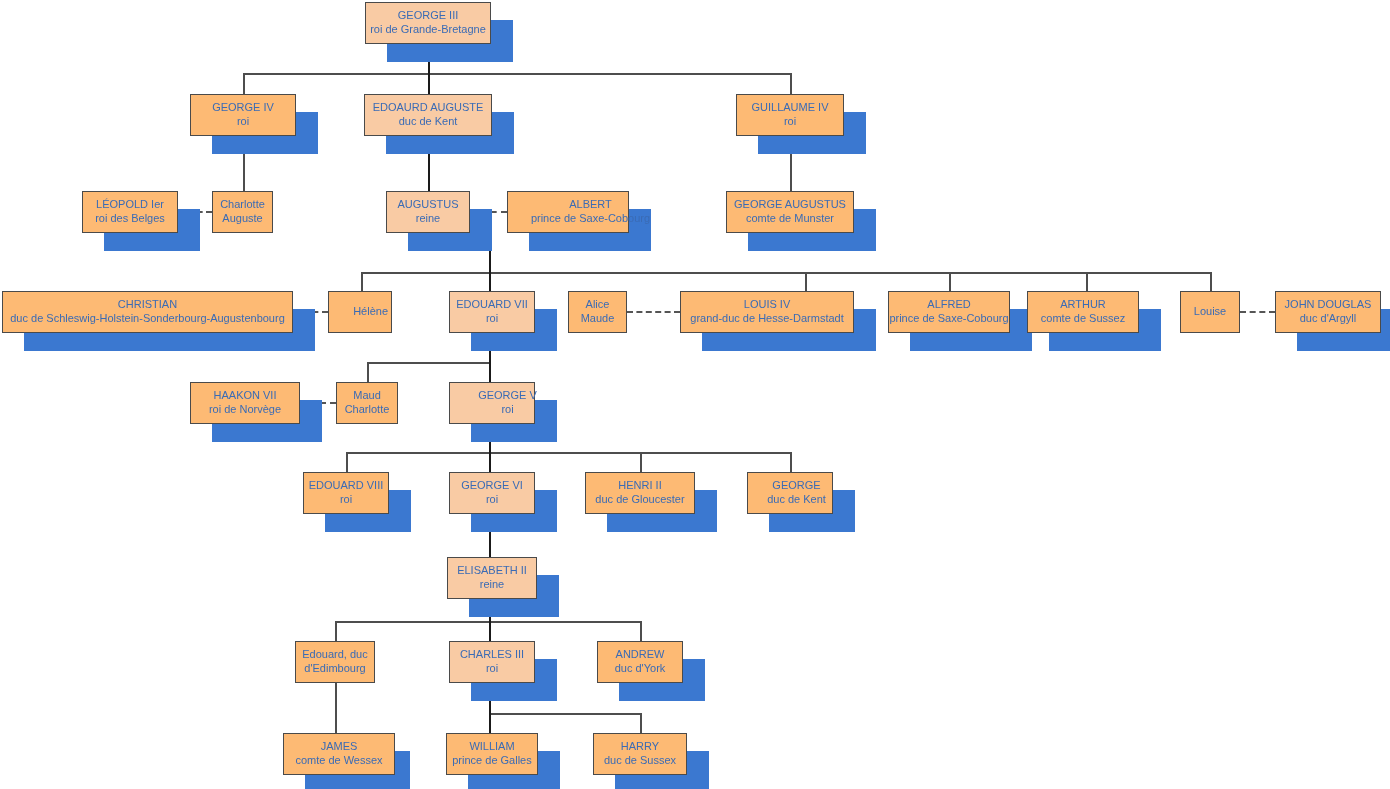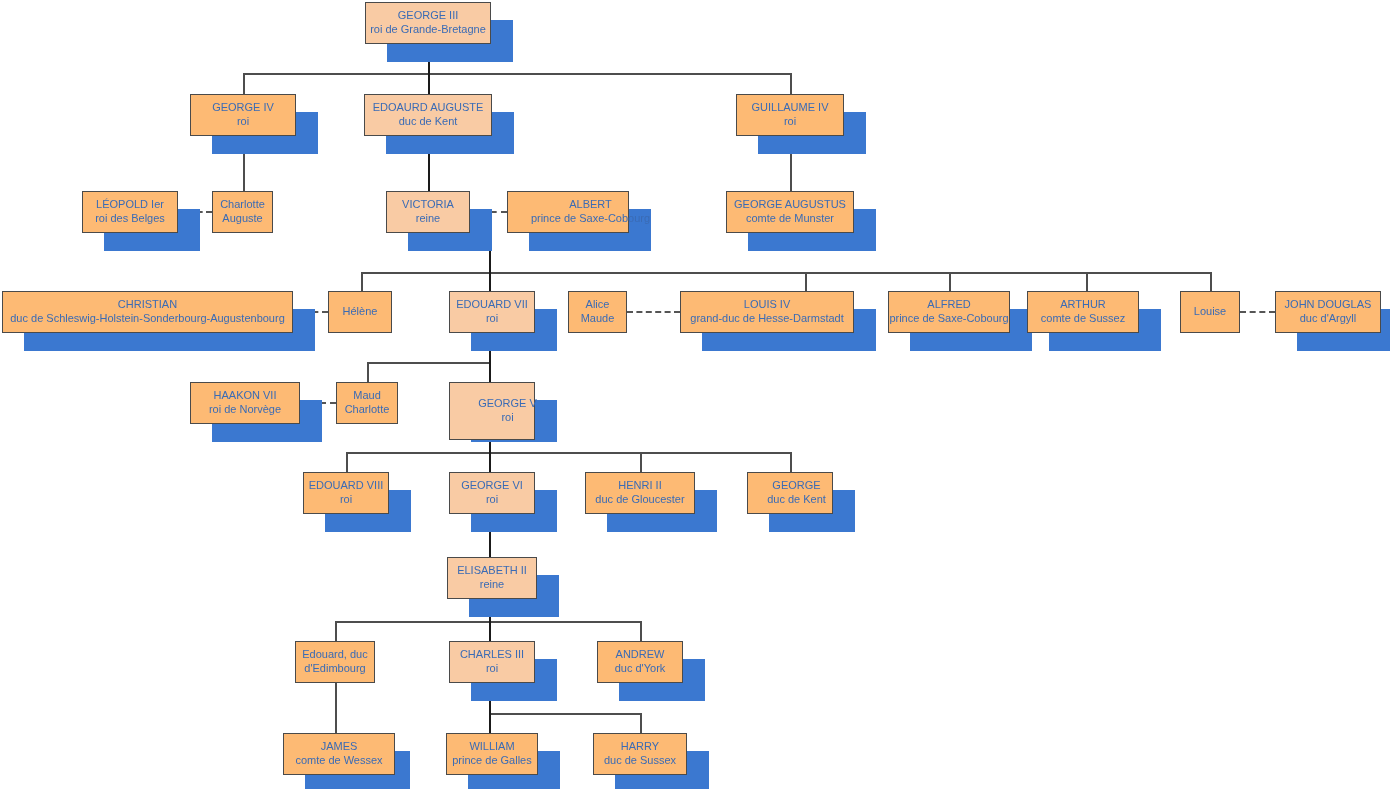--- a/index.html
+++ b/index.html
@@ -150,36 +150,36 @@
       </div>
       <div class="node blue" style="left: 82px; top: 191px; width: 96px; height: 42px;">
         <span class="l1">LÉOPOLD Ier</span>
         <span class="l2">roi des Belges</span>
       </div>
       <div class="node blue" style="left: 212px; top: 191px; width: 61px; height: 42px;">
         <span class="l1">Charlotte</span>
         <span class="l2">Auguste</span>
       </div>
       <div class="node peach" style="left: 386px; top: 191px; width: 84px; height: 42px;">
-        <span class="l1">VICTORIA</span>
+        <span class="l1">AUGUSTUS</span>
         <span class="l2">reine</span>
       </div>
       <div class="node blue" style="left: 507px; top: 191px; width: 122px; height: 42px; padding-left: 48px;">
         <span class="l1">ALBERT</span>
         <span class="l2">prince de Saxe-Cobourg</span>
       </div>
       <div class="node blue" style="left: 726px; top: 191px; width: 128px; height: 42px;">
         <span class="l1">GEORGE AUGUSTUS</span>
         <span class="l2">comte de Munster</span>
       </div>
       <div class="node blue" style="left: 2px; top: 291px; width: 291px; height: 42px;">
         <span class="l1">CHRISTIAN</span>
         <span class="l2">duc de Schleswig-Holstein-Sonderbourg-Augustenbourg</span>
       </div>
-      <div class="node blue" style="left: 328px; top: 291px; width: 64px; height: 42px;">
+      <div class="node blue" style="left: 328px; top: 291px; width: 64px; height: 42px; align-items: flex-end;">
         <span class="l1">Hélène</span>
       </div>
       <div class="node peach" style="left: 449px; top: 291px; width: 86px; height: 42px;">
         <span class="l1">EDOUARD VII</span>
         <span class="l2">roi</span>
       </div>
       <div class="node blue" style="left: 568px; top: 291px; width: 59px; height: 42px;">
         <span class="l1">Alice</span>
         <span class="l2">Maude</span>
       </div>
@@ -203,21 +203,21 @@
         <span class="l2">duc d'Argyll</span>
       </div>
       <div class="node blue" style="left: 190px; top: 382px; width: 110px; height: 42px;">
         <span class="l1">HAAKON VII</span>
         <span class="l2">roi de Norvège</span>
       </div>
       <div class="node blue" style="left: 336px; top: 382px; width: 62px; height: 42px;">
         <span class="l1">Maud</span>
         <span class="l2">Charlotte</span>
       </div>
-      <div class="node peach" style="left: 449px; top: 382px; width: 86px; height: 58px; padding-left: 34px;">
+      <div class="node peach" style="left: 449px; top: 382px; width: 86px; height: 42px; padding-left: 34px;">
         <span class="l1">GEORGE V</span>
         <span class="l2">roi</span>
       </div>
       <div class="node blue" style="left: 303px; top: 472px; width: 86px; height: 42px;">
         <span class="l1">EDOUARD VIII</span>
         <span class="l2">roi</span>
       </div>
       <div class="node peach" style="left: 449px; top: 472px; width: 86px; height: 42px;">
         <span class="l1">GEORGE VI</span>
         <span class="l2">roi</span>

